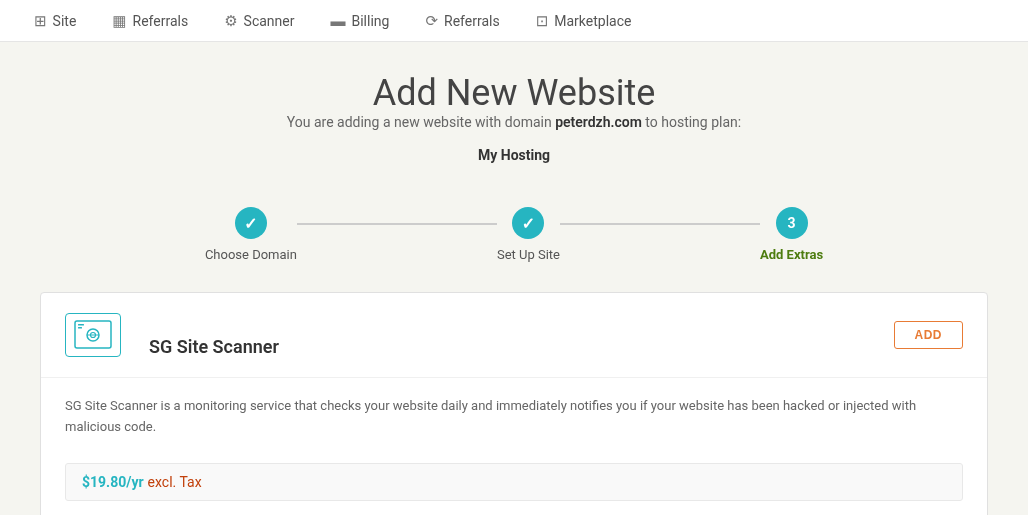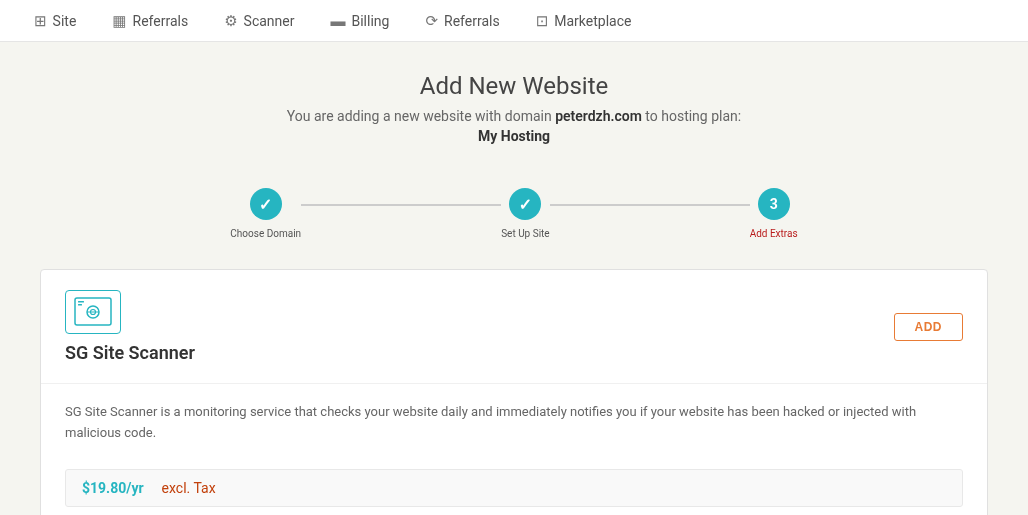--- a/index.html
+++ b/index.html
@@ -37,30 +37,29 @@
       color: #777;
     }
 
     
     .main {
       padding: 30px 40px 40px;
     }
 
     .page-title {
       text-align: center;
-      font-size: 24px;
+      font-size: 36px;
       font-weight: 400;
       color: #444;
-      margin-bottom: 8px;
     }
     .page-subtitle {
       text-align: center;
       font-size: 14px;
       color: #666;
-      margin-bottom: 4px;
+      margin-bottom: 17px;
     }
     .page-subtitle strong {
       color: #333;
       font-weight: 600;
     }
     .page-plan {
       text-align: center;
       font-size: 14px;
       font-weight: 700;
       color: #333;
@@ -102,49 +101,48 @@
     }
     .step-circle.done {
       background: #26b5c1;
       color: #fff;
     }
     .step-circle.active {
       background: #26b5c1;
       color: #fff;
     }
     .step-label {
-      font-size: 10px;
+      font-size: 13px;
       color: #555;
       white-space: nowrap;
     }
     .step-label.active {
-      font-weight: 400;
-      color: #b91c1c;
+      font-weight: 700;
+      color: #4d7c0f;
     }
 
     
     .card {
       background: #fff;
       border: 1px solid #e0e0e0;
       border-radius: 4px;
       margin-bottom: 20px;
       overflow: hidden;
     }
     .card-header {
       display: flex;
       align-items: center;
       justify-content: space-between;
       padding: 20px 24px;
       border-bottom: 1px solid #f0f0f0;
     }
     .card-header-left {
       display: flex;
-      align-items: flex-start;
-      gap: 8px;
-      flex-direction: column;
+      align-items: flex-end;
+      gap: 28px;
     }
     .card-icon-wrap {
       width: 56px;
       height: 44px;
       border: 1.5px solid #26b5c1;
       border-radius: 4px;
       display: flex;
       align-items: center;
       justify-content: center;
       position: relative;
@@ -175,21 +173,21 @@
       line-height: 1.6;
       margin-bottom: 25px;
     }
     .card-price-row {
       background: #f9f9f9;
       border: 1px solid #e8e8e8;
       border-radius: 3px;
       padding: 10px 16px;
       display: inline-flex;
       align-items: center;
-      gap: 18px;
+      gap: 4px;
       width: 100%;
     }
     .price-value {
       font-size: 14px;
       font-weight: 700;
       color: #26b5c1;
     }
     .price-label {
       font-size: 14px;
       color: #c2410c;

